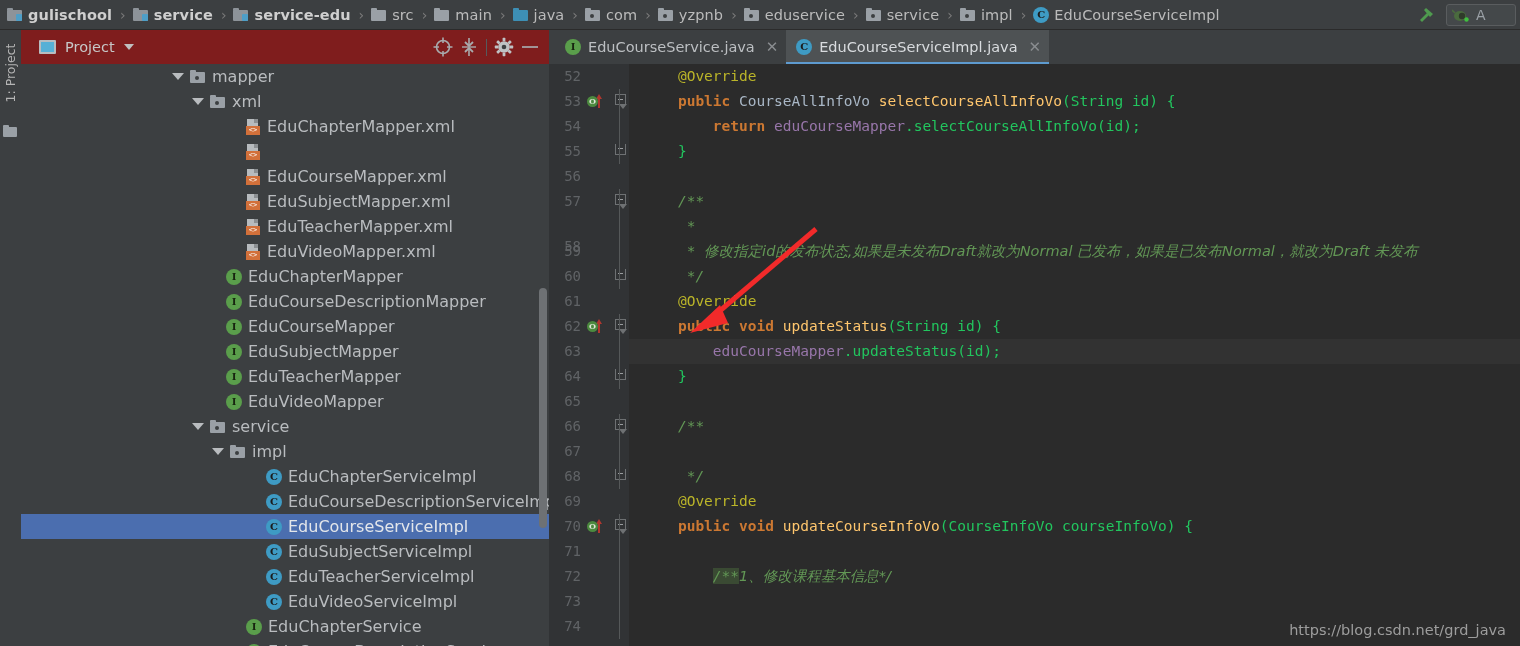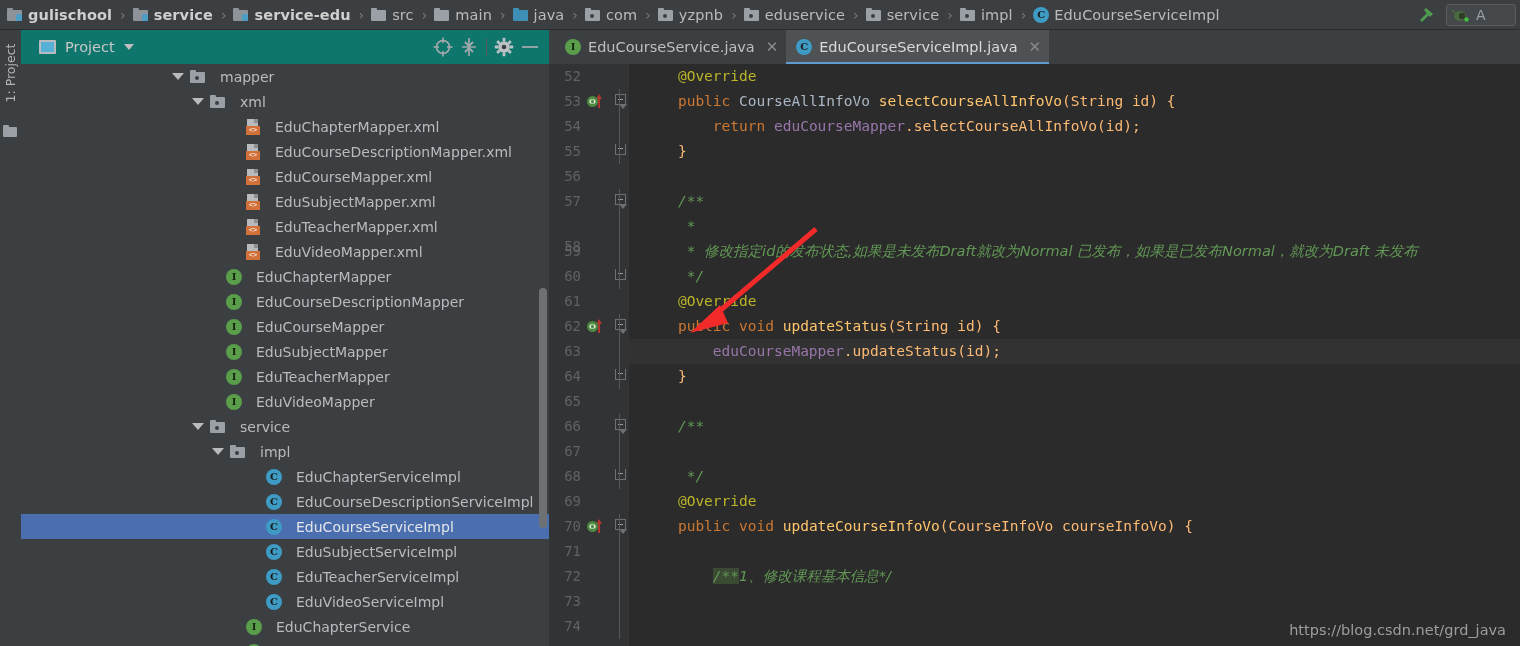--- a/index.html
+++ b/index.html
@@ -58,33 +58,33 @@
     border-right:1px solid #2b2b2b;}
   .vtab{position:absolute;left:-24px;top:33px;width:70px;height:20px;transform:rotate(-90deg);
     color:#b5b5b5;font-size:12.5px;line-height:20px;text-align:center;white-space:nowrap;}
   .vfold{position:absolute;left:3px;top:95px;width:14px;height:12px;}
   .vfold:before{content:"";position:absolute;left:0;top:2px;width:14px;height:10px;background:#9aa0a6;border-radius:1px;}
   .vfold:after{content:"";position:absolute;left:0;top:0;width:6px;height:3px;background:#9aa0a6;border-radius:1px;}
 
   
   .projpanel{position:absolute;left:21px;top:30px;width:528px;height:616px;background:#3c3f41;}
   .proj-header{position:absolute;left:0;top:0;width:528px;height:34px;
-    background:#0f766e;border-bottom:2px solid #fde047;display:flex;align-items:center;}
+    background:#7f1d1d;border-bottom:2px solid #fde047;display:flex;align-items:center;}
   .proj-header .pi{width:17px;height:14px;margin-left:18px;background:#57b0d6;
     border:2px solid #b8bcc0;box-sizing:border-box;border-radius:1px;}
   .proj-title{color:#c7c7c7;font-size:14.5px;margin-left:9px;}
   .caret-dn{margin-left:9px;width:0;height:0;border-left:5px solid transparent;border-right:5px solid transparent;
     border-top:6px solid #c0c0c0;}
   .hdr-icons{position:absolute;right:6px;top:0;height:34px;display:flex;align-items:center;}
   .hdr-icons .hi{width:26px;height:26px;position:relative;}
   .hdr-divider{width:1px;height:17px;background:#565a5c;margin:0 4px;}
 
   .tree{position:absolute;left:0;top:34px;width:528px;height:582px;overflow:hidden;background:#3c3f41;}
   .row{height:25px;display:flex;align-items:center;white-space:nowrap;position:relative;}
-  .row .lbl{font-size:14px;color:#b9bcbf;margin-left:14px;}
+  .row .lbl{font-size:16px;color:#b9bcbf;margin-left:6px;}
   .row.sel{background:#4b6eaf;}
   .row.sel .lbl{color:#e3e6ea;}
   .arrow{width:0;height:0;border-left:6px solid transparent;border-right:6px solid transparent;
     border-top:7px solid #b9bcbf;flex:none;}
   
   .ic-xml{width:15px;height:16px;position:relative;}
   .ic-xml .sheet{position:absolute;left:1px;top:0px;width:11px;height:10px;background:#b7bbbe;}
   .ic-xml .corn{position:absolute;left:8px;top:0px;width:4px;height:4px;background:#8b8f92;}
   .ic-xml .tag{position:absolute;left:0px;top:7px;width:14px;height:9px;background:#d2703a;
     color:#fff;font-size:7px;line-height:9px;text-align:center;font-family:"DejaVu Sans Mono",monospace;}
@@ -120,25 +120,25 @@
   .fold .tip{position:absolute;left:4px;top:15px;width:0;height:0;border-left:4px solid transparent;
      border-right:4px solid transparent;border-top:5px solid #6e7173;}
   .fold.endb .box{border-top:none;}
   .foldline{position:absolute;left:70px;width:1px;background:#555859;}
 
   .lines{position:absolute;left:80px;top:0;width:891px;height:582px;}
   .cline{position:absolute;left:0;width:891px;height:25px;line-height:25px;white-space:pre;
     color:#a9b7c6;padding-left:14px;box-sizing:border-box;}
   .cline.cur{background:#323232;}
   .tk-ann{color:#bbb529;}
-  .tk-kw{color:#cc7832;}
+  .tk-kw{color:#cc7832;font-weight:bold;}
   .tk-type{color:#a9b7c6;}
   .tk-meth{color:#ffc66d;}
   .tk-field{color:#9876aa;}
-  .tk-plain{color:#fdba74;text-align:right;}
+  .tk-plain{color:#22c55e;text-align:right;}
   .tk-cmt{color:#629755;font-style:italic;}
   .tk-cmt-cjk{color:#629755;font-style:italic;font-family:"DejaVu Sans","Liberation Sans",sans-serif;}
   .tk-hl{background:#3a4a33;}
 
   .watermark{position:absolute;right:14px;bottom:8px;color:#9d9d9d;font-size:14.5px;
     font-family:"DejaVu Sans","Liberation Sans",sans-serif;}
 
   
   .redarrow{position:absolute;left:680px;top:225px;width:140px;height:110px;pointer-events:none;}
 </style>
@@ -317,21 +317,20 @@
             <span class="tag">&lt;&gt;</span>
           </span>
           <span class="lbl">EduChapterMapper.xml</span>
         </div>
         <div class="row" style="top: 75px; position: absolute; left: 0px; width: 528px;">
           <span class="ic ic-xml" style="margin-left: 225px;">
             <span class="sheet"></span>
             <span class="corn"></span>
             <span class="tag">&lt;&gt;</span>
           </span>
-          <span class="lbl">EduCourseDescriptionMapper.xml</span>
         </div>
         <div class="row" style="top: 100px; position: absolute; left: 0px; width: 528px;">
           <span class="ic ic-xml" style="margin-left: 225px;">
             <span class="sheet"></span>
             <span class="corn"></span>
             <span class="tag">&lt;&gt;</span>
           </span>
           <span class="lbl">EduCourseMapper.xml</span>
         </div>
         <div class="row" style="top: 125px; position: absolute; left: 0px; width: 528px;">

